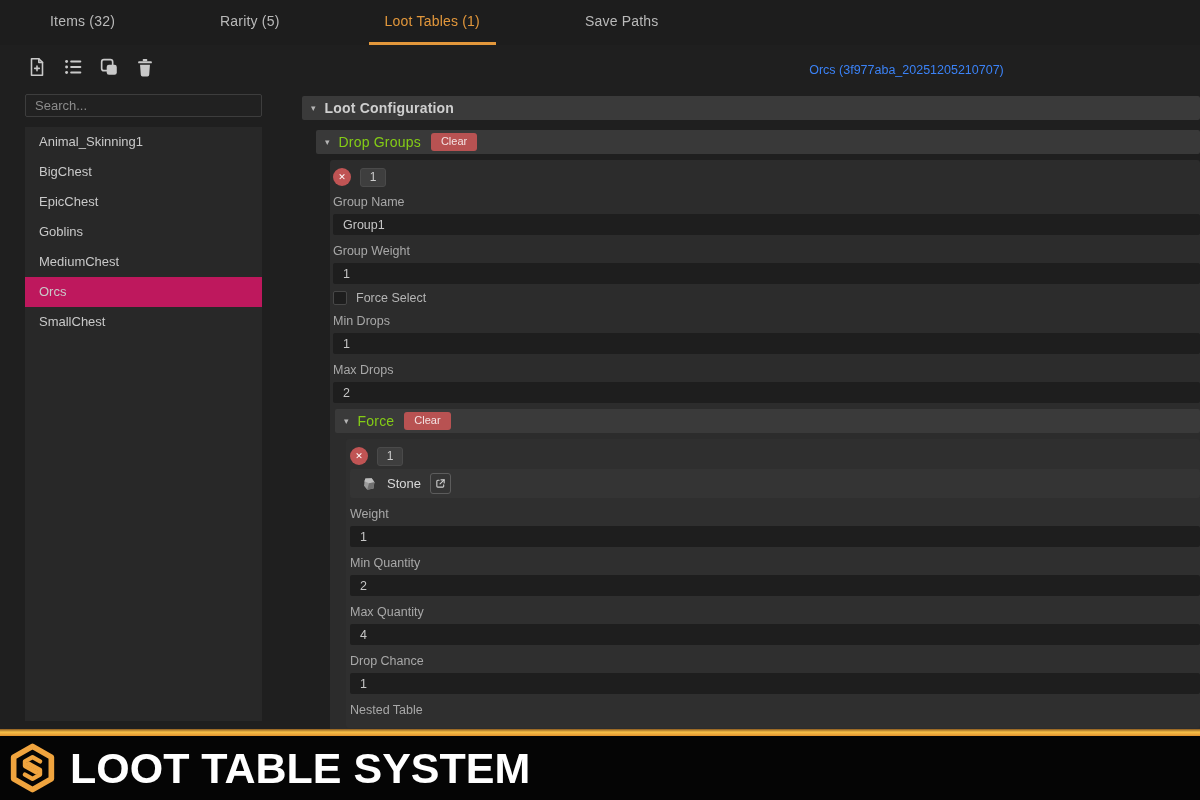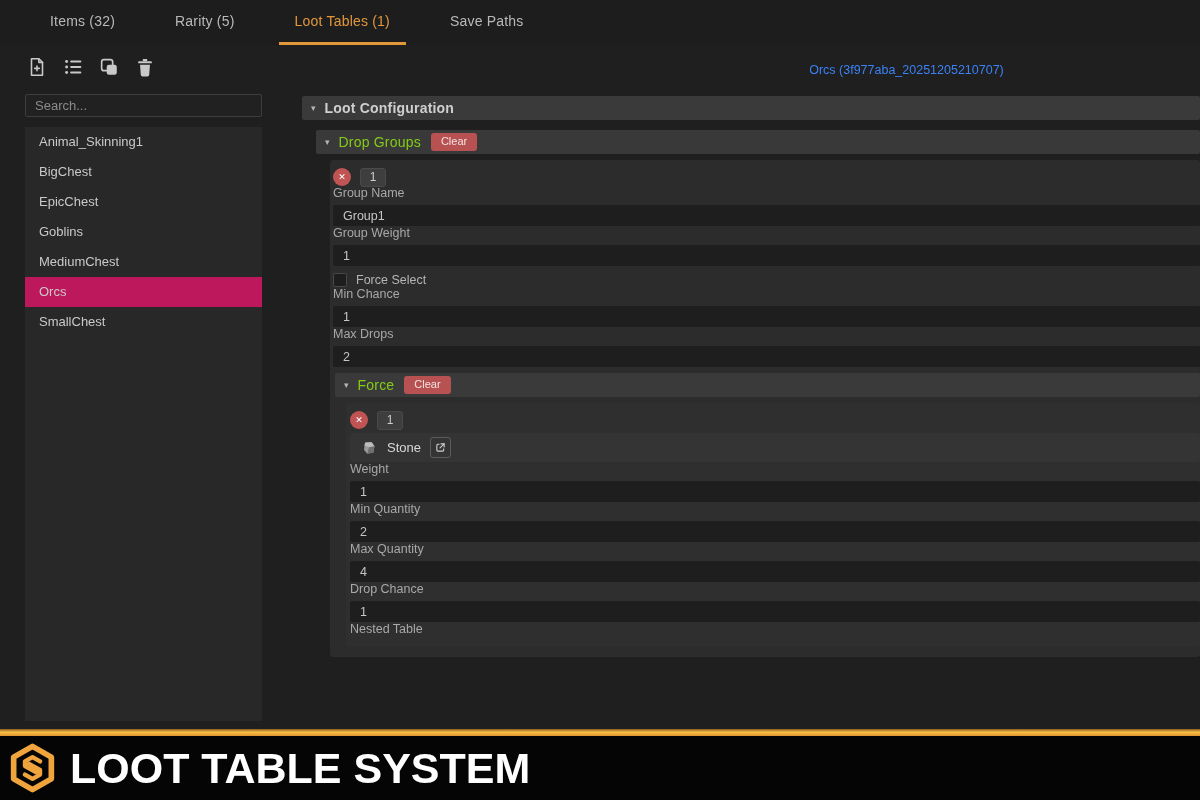--- a/index.html
+++ b/index.html
@@ -8,21 +8,21 @@
     position: relative;
     background: #1f1f1f;
     font-family: "Liberation Sans", sans-serif;
     color: #c8c8c8;
   }
 
   
   .tabbar {
     position: absolute; top: 0; left: 0; right: 0; height: 45px;
     background: #1d1d1d;
-    display: flex; align-items: stretch; padding-left: 20px;
+    display: flex; align-items: stretch; padding-left: 20px; gap: 45px;
   }
   .tab {
     display: flex; align-items: center;
     padding: 0 16px; margin: 0 14px;
     font-size: 14px; color: #b9b9b9;
     border-bottom: 3px solid transparent;
     cursor: pointer; letter-spacing: 0.2px;
   }
   .tab.active { color: #e2973b; border-bottom-color: #e2973b; }
 
@@ -93,21 +93,21 @@
     background: #c05454; color: #fff; border: none; cursor: pointer;
     font-size: 9px; line-height: 1; display: flex; align-items: center; justify-content: center;
   }
   .index-badge {
     margin-left: 9px; min-width: 26px; height: 19px;
     background: #3e3e3e; border: 1px solid #4a4a4a; border-radius: 3px;
     color: #cccccc; font-size: 12px;
     display: flex; align-items: center; justify-content: center; cursor: pointer;
   }
 
-  .field-label { font-size: 12.5px; color: #a8a8a8; height: 15px; }
+  .field-label { margin-top: 9px; font-size: 12.5px; color: #a8a8a8; height: 15px; }
   .field-input {
     display: block; width: 100%; height: 21px; margin-top: 4px;
     background: #1e1e1e; border: none; border-radius: 2px; outline: none;
     color: #c6c6c6; font-size: 12.5px; padding: 0 10px;
     font-family: "Liberation Sans", sans-serif;
   }
 
   .checkbox-row { margin-top: 6px; height: 15px; display: flex; align-items: center; gap: 9px; }
   .checkbox-row input {
     appearance: none; -webkit-appearance: none;
@@ -236,21 +236,21 @@
       <input class="field-input" type="text" value="Group1" style="">
 
       <div class="field-label">Group Weight</div>
       <input class="field-input" type="text" value="1" style="">
 
       <div class="checkbox-row">
         <input type="checkbox" style="">
         <span class="checkbox-label">Force Select</span>
       </div>
 
-      <div class="field-label">Min Chance</div>
+      <div class="field-label">Min Drops</div>
       <input class="field-input" type="text" value="1" style="">
 
       <div class="field-label">Max Drops</div>
       <input class="field-input" type="text" value="2" style="">
 
       <div class="fold-band items-band">
         <span class="fold-arrow">▾</span>
         <span class="fold-title">Force</span>
         <button class="clear-btn">Clear</button>
       </div>

